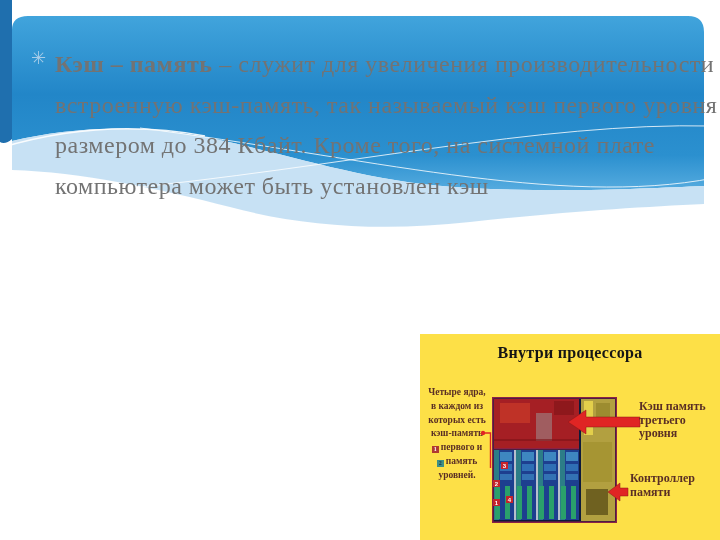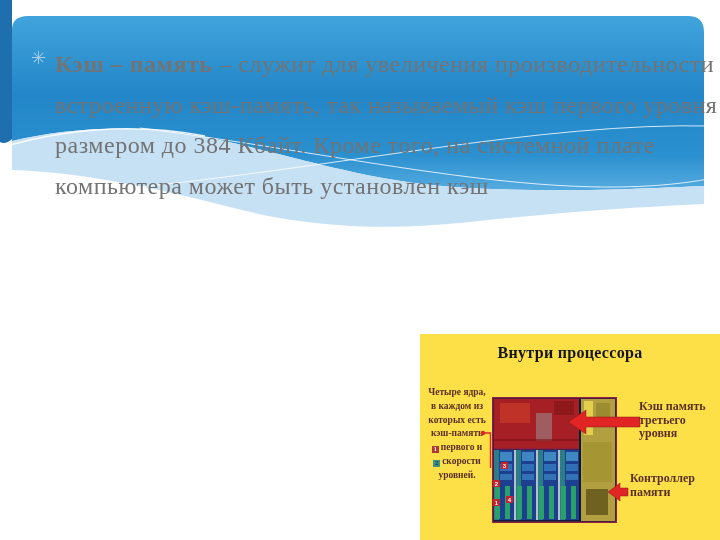--- a/index.html
+++ b/index.html
@@ -75,21 +75,21 @@
 
     <div class="fig-caption">
       <div>Четыре ядра,</div>
       <div>в каждом из</div>
       <div>которых есть</div>
       <div>кэш-память</div>
       <div>
         <span class="mk mk1">1</span><span>первого и</span>
       </div>
       <div>
-        <span class="mk mk2">2</span><span>скорости</span>
+        <span class="mk mk2">2</span><span>память</span>
       </div>
       <div>уровней.</div>
     </div>
 
     <svg class="die-svg" width="125" height="126" viewBox="0 0 125 126" xmlns="http://www.w3.org/2000/svg">
       <rect x="0.75" y="0.75" width="123.5" height="124.5" fill="#0e1a3a" stroke="#8b2246" stroke-width="1.5"></rect>
 
       <g>
         <rect x="2" y="2" width="85" height="49" fill="#a51f24"></rect>
         <rect x="8" y="6" width="30" height="20" fill="#c23428" opacity="0.9"></rect>

